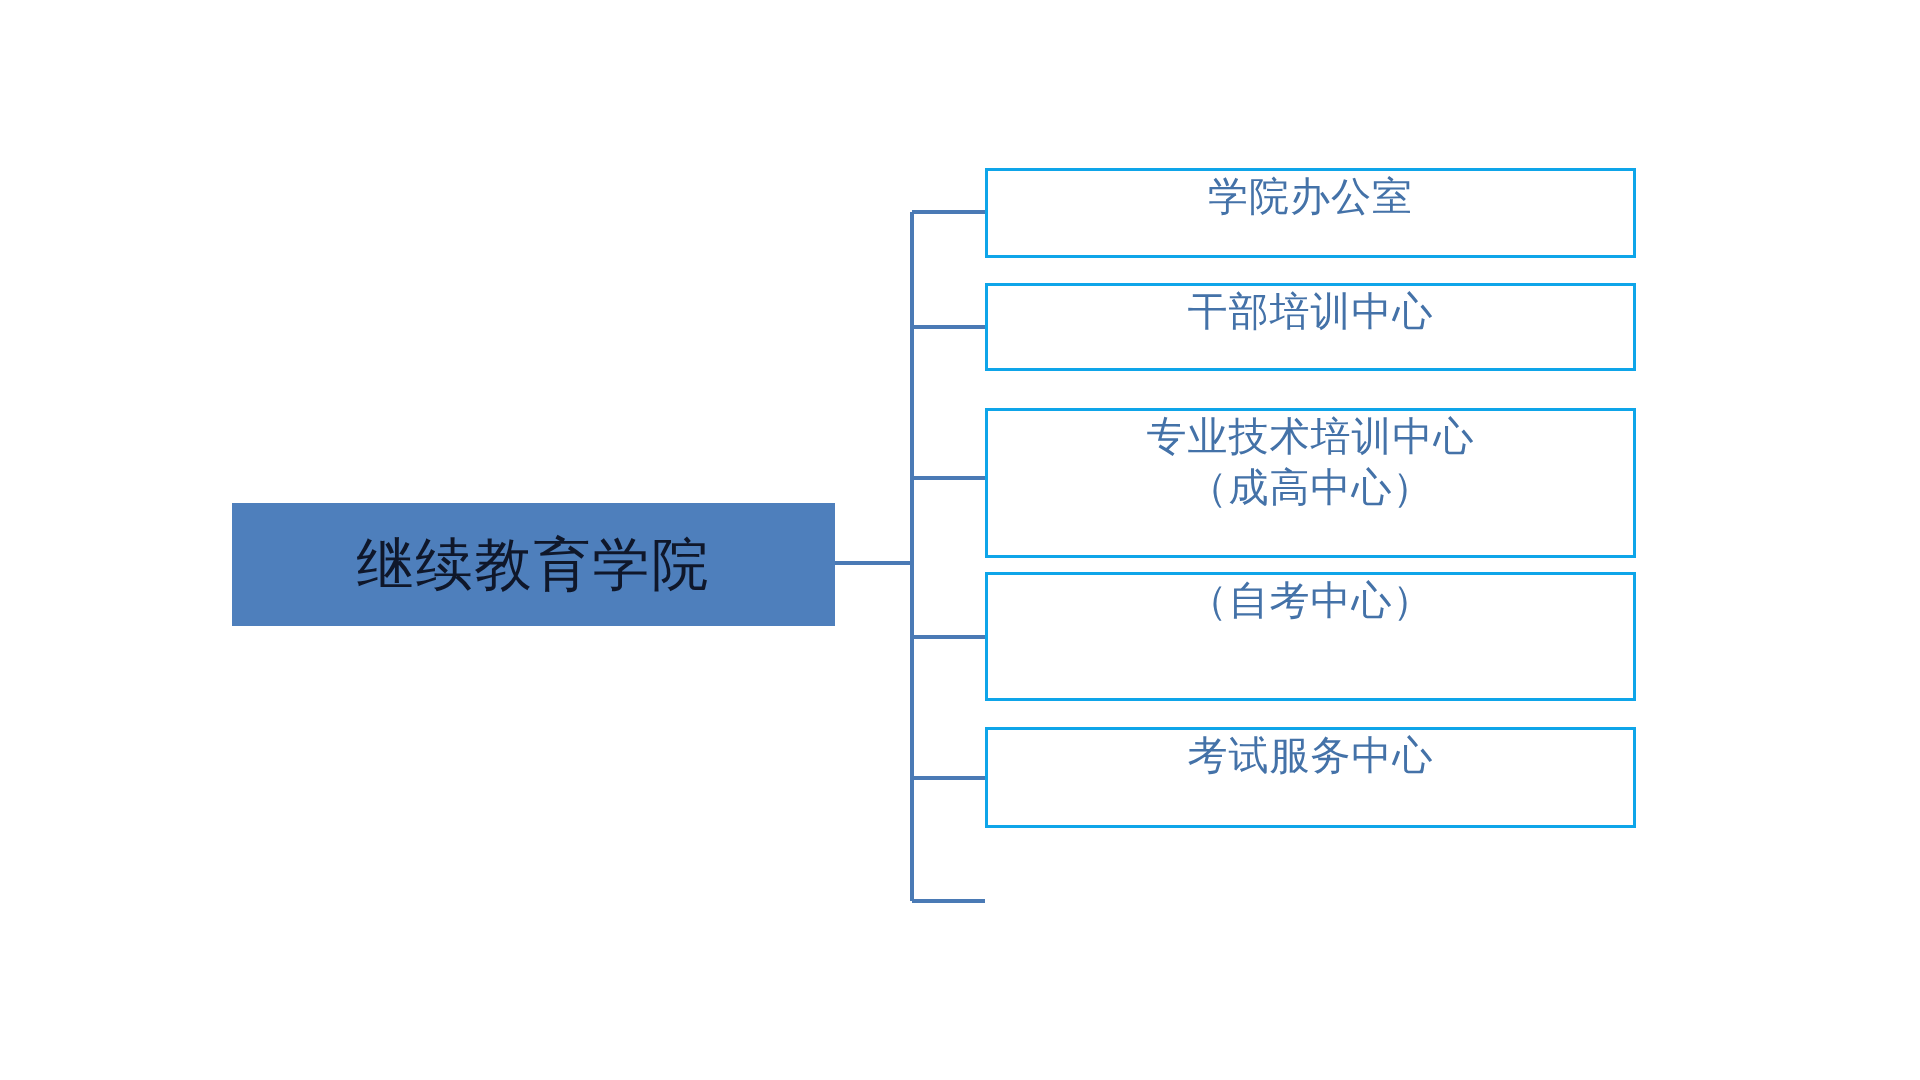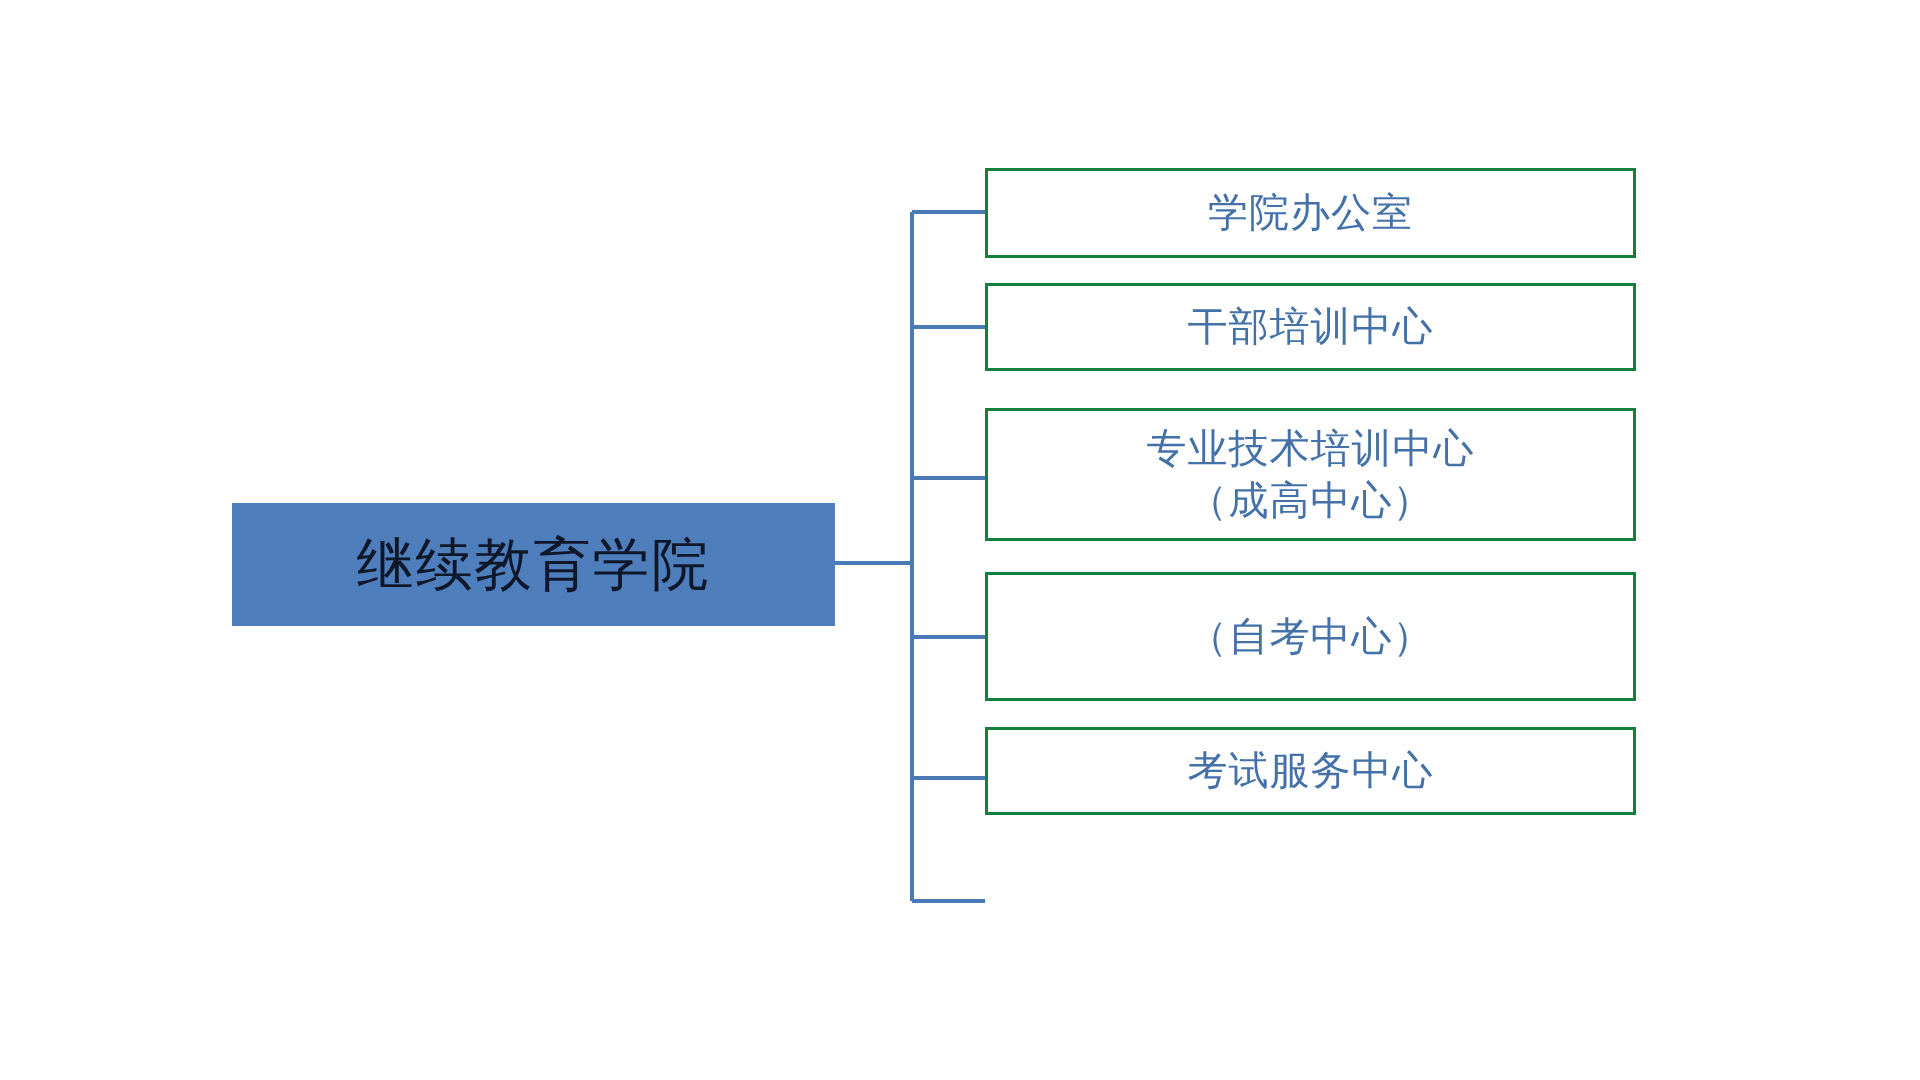--- a/index.html
+++ b/index.html
@@ -52,43 +52,42 @@
     white-space: nowrap;
     font-weight: 400;
   }
 
   
   .child-node {
     position: absolute;
     left: 985px;
     width: 651px;
     background: #ffffff;
-    border: 3px solid #15803d;
+    border: 3px solid #0ea5e9;
     box-sizing: border-box;
     display: flex;
-    align-items: center;
     justify-content: center;
     text-align: center;
   }
   .child-label {
     color: #4472a8;
     font-size: 40px;
     line-height: 1.28;
     letter-spacing: 1px;
     font-weight: 400;
   }
   .child-label .line2 {
     display: block;
   }
 
   .node-r1 { top: 168px;  height: 90px;  }
   .node-r2 { top: 283px;  height: 88px;  }
-  .node-r3 { top: 408px;  height: 133px; }
+  .node-r3 { top: 408px;  height: 150px; }
   .node-r4 { top: 572px;  height: 129px; }
-  .node-r5 { top: 727px;  height: 88px; }
+  .node-r5 { top: 727px;  height: 101px; }
   .node-r6 { top: 855px;  height: 89px;  }
 </style>
 </head>
 <body>
 
 <div id="org-chart">
 
   <svg id="connectors" viewBox="0 0 1920 1080" width="1920" height="1080" xmlns="http://www.w3.org/2000/svg">
     <g stroke="#4a7ab5" stroke-width="4" fill="none" shape-rendering="crispEdges">
 

